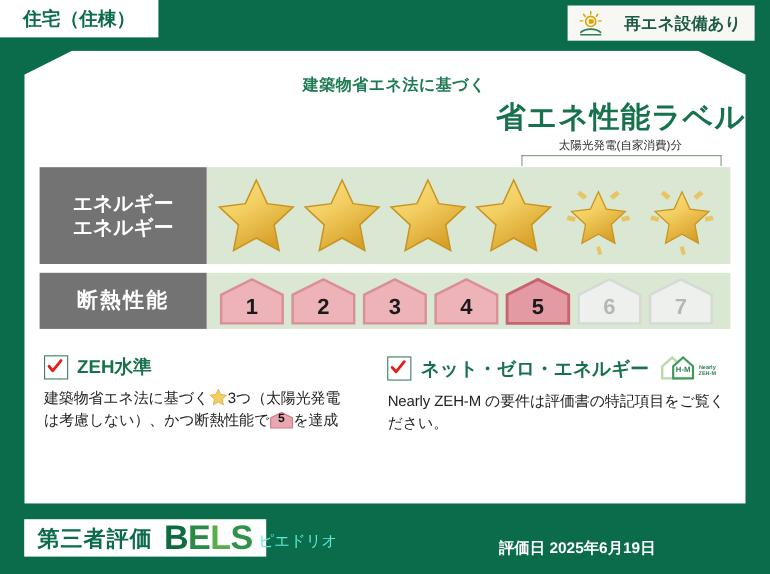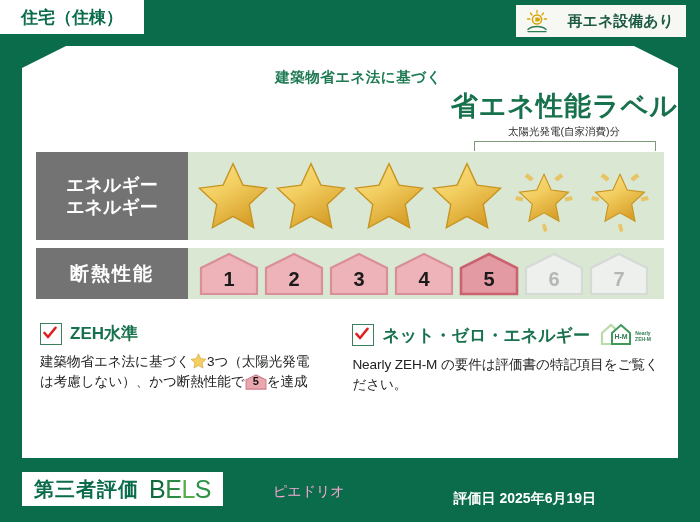--- a/index.html
+++ b/index.html
@@ -125,27 +125,27 @@
     font-style:normal;font-size:11px;font-weight:bold;color:#111;padding-bottom:1px;z-index:2;
   }
 
   
   .footer{position:absolute;left:0;bottom:0;width:616px;height:64px;}
   .bels-box{
     position:absolute;left:22px;bottom:16px;height:34px;background:#fff;
     display:flex;align-items:center;padding:0 12px;gap:10px;
   }
   .bels-jp{font-size:20px;font-weight:bold;color:#0a6c4a;letter-spacing:1px;}
-  .bels-en{font-size:25px;font-weight:normal;letter-spacing:-.5px;}
+  .bels-en{font-size:31px;font-weight:bold;letter-spacing:-.5px;}
   .bels-en .b1{color:#0f6b3f;}
   .bels-en .b2{color:#2a8b45;}
   .bels-en .b3{color:#57ad4c;}
   .bels-en .b4{color:#2e9249;}
   .bldg-name{
-    position:absolute;left:235px;bottom:21px;font-size:14px;color:#f9a8d4;margin-left:38px;
+    position:absolute;left:235px;bottom:21px;font-size:14px;color:#5eead4;
   }
   .date-box{
     position:absolute;right:20px;bottom:14px;text-align:right;color:#fff;
   }
   .date-main{font-size:14px;font-weight:bold;}
   .date-id{font-size:10.5px;margin-top:3px;color:#e6f0ea;}
 </style>
 </head>
 <body>
 

